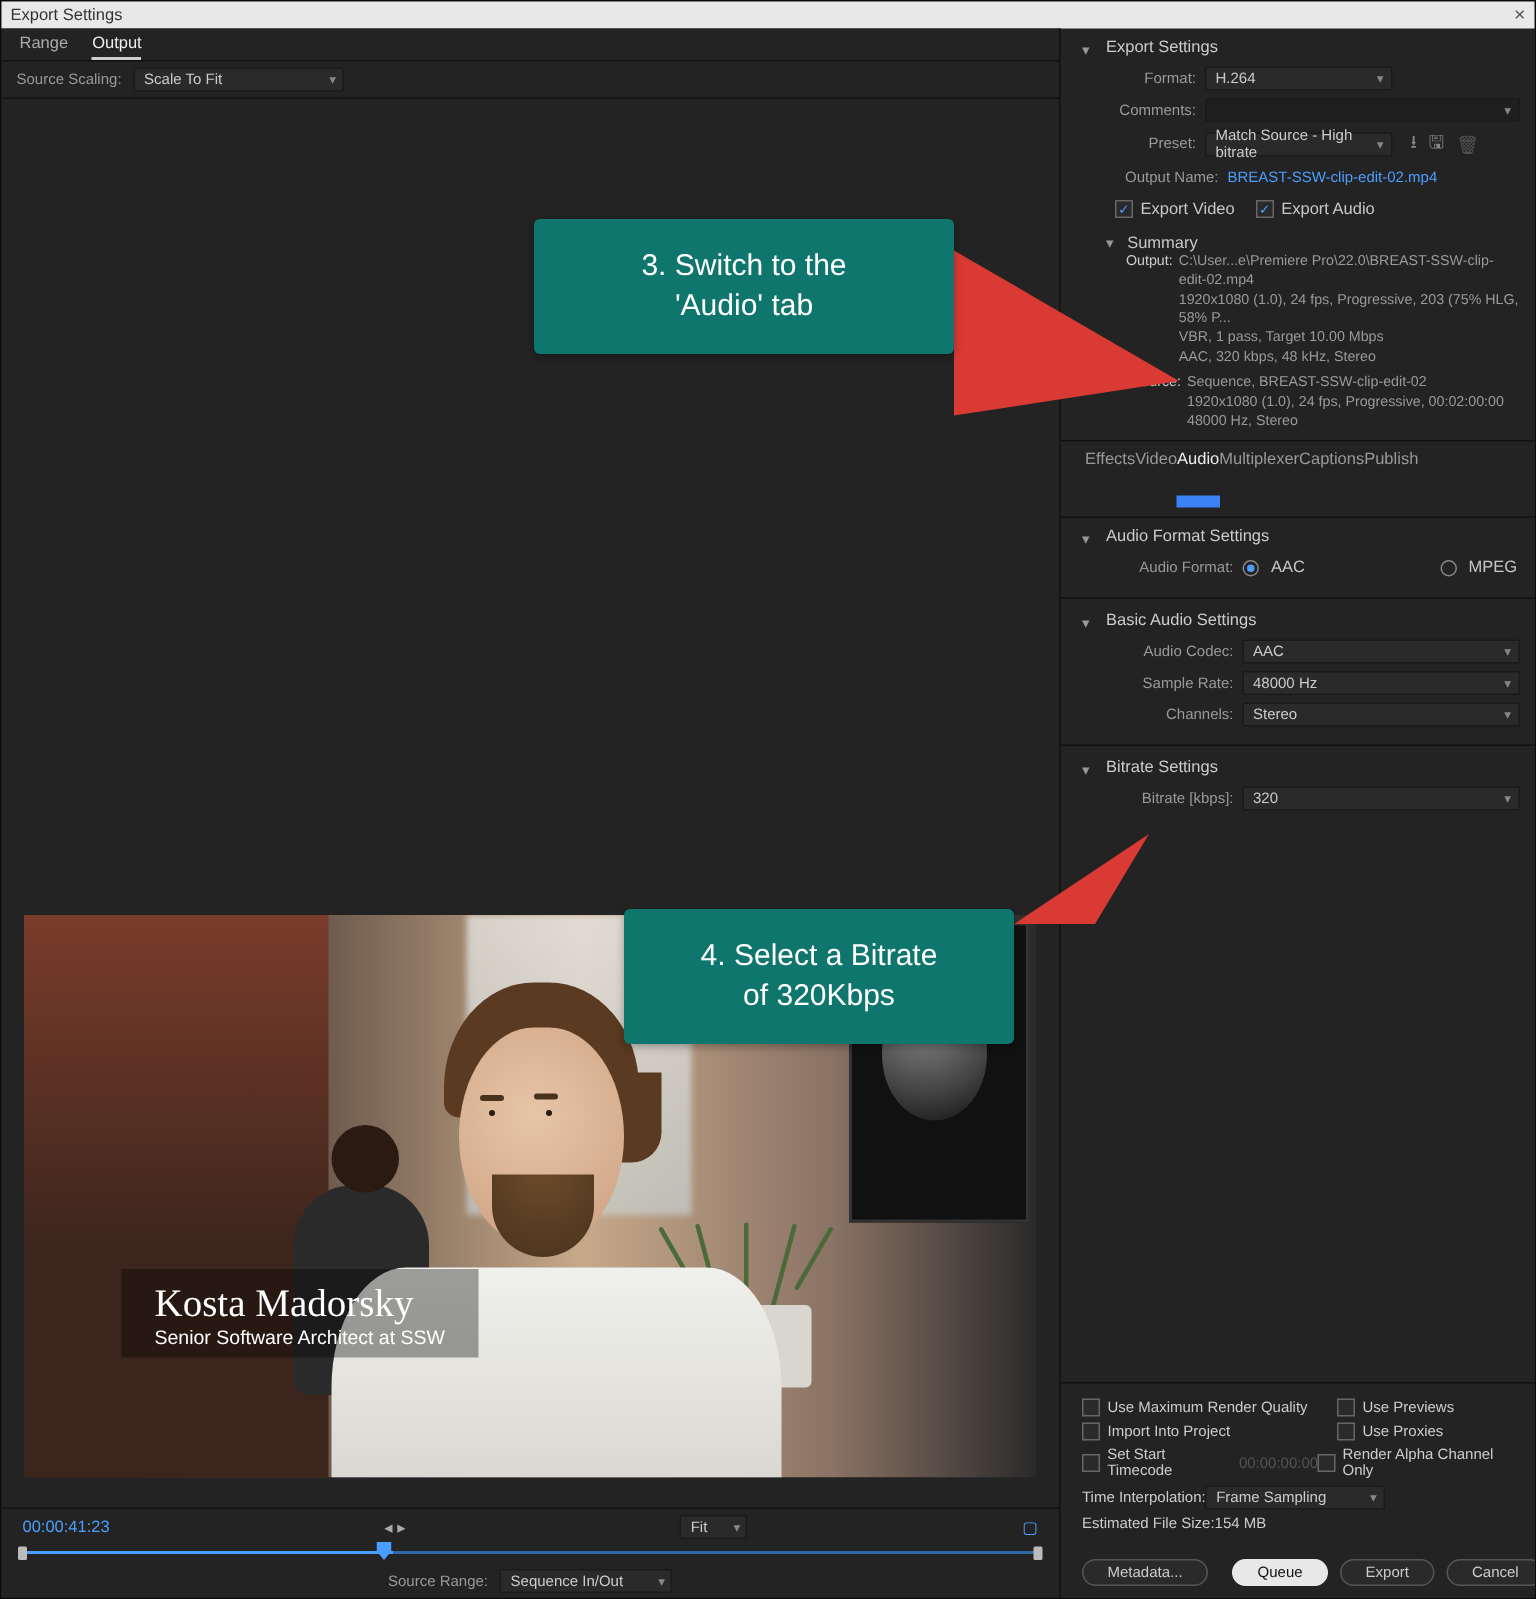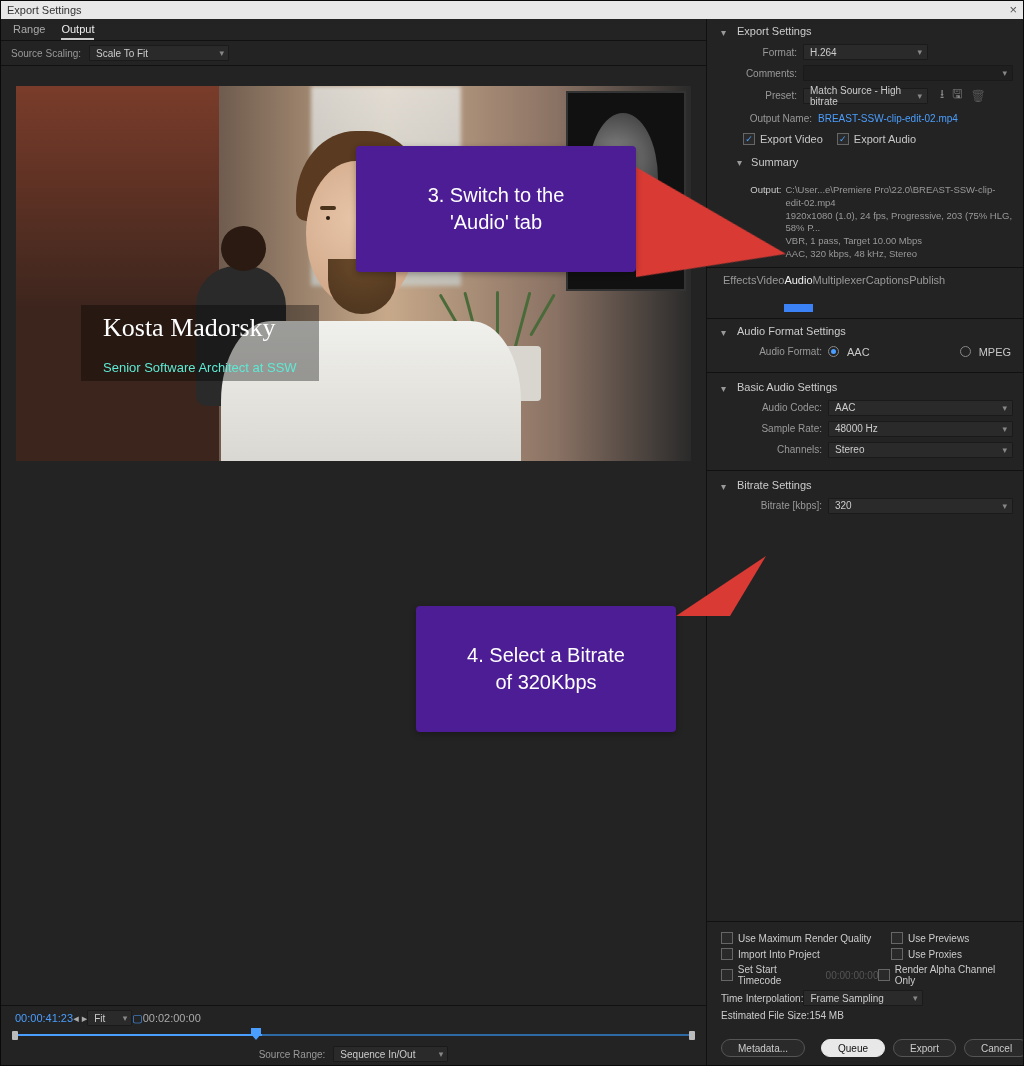--- a/index.html
+++ b/index.html
@@ -10,21 +10,21 @@
 .content{flex:1;display:flex;min-height:0}
 .left{flex:0 0 705px;display:flex;flex-direction:column;background:#232323;border-right:1px solid #111}
 .right{flex:1;display:flex;flex-direction:column;background:#232323;overflow:auto}
 .tabbar{display:flex;gap:16px;padding:4px 12px 0 12px;border-bottom:1px solid #111;font-size:11px}
 .tabbar .tab{padding-bottom:3px;color:#aaa;cursor:default}
 .tabbar .tab.active{color:#eee;border-bottom:2px solid #ccc}
 .srcrow{display:flex;align-items:center;padding:4px 10px;gap:8px;border-bottom:1px solid #111}
 .srcrow label{color:#999;font-size:10px}
 .select{background:#2a2a2a;border:1px solid #1a1a1a;color:#ccc;height:16px;font-size:10px;padding:0 18px 0 6px;position:relative;display:inline-flex;align-items:center;border-radius:1px}
 .select:after{content:"▾";position:absolute;right:4px;font-size:9px;color:#888}
-.preview{flex:1;display:flex;align-items:flex-start;justify-content:center;padding:20px 15px;position:relative}
+.preview{flex:1;display:flex;align-items:flex-end;justify-content:center;padding:20px 15px;position:relative}
 .video-frame{width:675px;height:375px;position:relative;overflow:hidden}
 .video-frame .bg{position:absolute;inset:0;background:linear-gradient(90deg,#3a2f28 0%,#5d4c42 25%,#c7a98a 55%,#8a7264 80%,#2a2a2a 100%)}
 .video-frame .blur1{position:absolute;left:0;top:0;width:30%;height:100%;background:linear-gradient(180deg,#7a3c2a 0%,#3c251d 60%)}
 .video-frame .window-blur{position:absolute;left:295px;top:0;width:150px;height:200px;background:linear-gradient(#eef2f2,#c7d0cf);opacity:.7;filter:blur(2px)}
 .video-frame .mammo{position:absolute;right:5px;top:5px;width:120px;height:200px;background:#111;border:2px solid #333}
 .video-frame .mammo:before{content:"";position:absolute;left:20px;top:20px;width:70px;height:110px;border-radius:50% 50% 50% 50%/60% 60% 40% 40%;background:radial-gradient(circle at 40% 40%,#888 0%,#444 60%,#111 100%)}
 .head{position:absolute;left:260px;top:35px;width:180px;height:310px}
 .head .face{width:110px;height:145px;border-radius:50%/55%;background:radial-gradient(circle at 45% 40%,#e8c5a8 0%,#caa080 100%);position:absolute;left:30px;top:40px}
 .head .hair{width:130px;height:90px;background:#5a3a20;border-radius:60px 60px 10px 10px/70px 70px 10px 10px;position:absolute;left:20px;top:10px}
 .head .hair:before{content:"";position:absolute;right:-15px;top:60px;width:40px;height:60px;background:#5a3a20;border-radius:0 0 20px 0}
@@ -38,22 +38,22 @@
 .plant .pot{position:absolute;bottom:0;left:20px;width:80px;height:55px;background:#d8d6cf;border-radius:4px}
 .plant .leaves{position:absolute;bottom:45px;left:0;width:120px;height:65px}
 .plant .leaves span{position:absolute;width:3px;background:#4a6a3a;border-radius:2px}
 .plant .leaves span:nth-child(1){left:10px;height:50px;transform:rotate(-30deg)}
 .plant .leaves span:nth-child(2){left:30px;height:60px;transform:rotate(-15deg)}
 .plant .leaves span:nth-child(3){left:55px;height:65px}
 .plant .leaves span:nth-child(4){left:80px;height:58px;transform:rotate(15deg)}
 .plant .leaves span:nth-child(5){left:100px;height:48px;transform:rotate(30deg)}
 .lowerthird{position:absolute;left:65px;bottom:80px;background:rgba(0,0,0,.35);padding:8px 22px 6px 22px}
 .lowerthird .name{font-size:26px;color:#fff;font-weight:300;font-family:Georgia,serif}
-.lowerthird .role{font-size:13px;color:#5eead4;margin-top:17px}
-.red-annotate{position:absolute;background:#4c1d95;color:#fff;font-size:20px;padding:36px 26px;border-radius:4px;text-align:center;line-height:1.35;z-index:5;box-shadow:0 2px 6px rgba(0,0,0,.3)}
+.lowerthird .role{font-size:13px;color:#ffffff;margin-top:0}
+.red-annotate{position:absolute;background:#0f766e;color:#fff;font-size:20px;padding:18px 26px;border-radius:4px;text-align:center;line-height:1.35;z-index:5;box-shadow:0 2px 6px rgba(0,0,0,.3)}
 .red-annotate.top{left:355px;top:145px;width:280px}
 .red-annotate.bot{left:415px;top:605px;width:260px}
 .arrow-top{position:absolute;left:635px;top:182px;width:0;height:0;border-top:55px solid transparent;border-bottom:55px solid transparent;border-left:150px solid #d93a34;transform:skewY(12deg);z-index:4}
 .arrow-bot{position:absolute;left:675px;top:555px;width:90px;height:60px;background:#d93a34;clip-path:polygon(0 100%,100% 0,60% 100%);z-index:4}
 .transport{height:60px;padding:2px 10px 8px 10px;border-top:1px solid #111;position:relative}
 .tc-row{display:flex;justify-content:space-between;align-items:center;height:20px;padding:0 4px}
 .tc-row .tc{color:#4a9eff;font-size:11px}
 .tc-row .tc.right{color:#aaa}
 .fit-sel{display:flex;align-items:center;gap:4px}
 .marker-icons{display:flex;gap:4px;color:#aaa;font-size:11px}
@@ -150,21 +150,20 @@
       </div>
 
       <div class="transport">
         <div class="tc-row">
           <span class="tc">00:00:41:23</span>
           <span class="marker-icons">◂ ▸</span>
           <span class="fit-sel">
             <span class="select" style="width:45px">Fit</span>
           </span>
           <span class="marker-icons" style="color:#4a9eff">▢</span>
-          <span class="tc right">00:02:00:00</span>
         </div>
         <div class="timeline">
           <div class="track"></div>
           <div class="play"></div>
           <div class="handle l"></div>
           <div class="handle r"></div>
           <div class="head">
               <svg viewBox="0 0 10 14">
                 <path d="M0 0 H10 V6 L5 12 L0 6 Z" fill="#4a9eff"></path>
               </svg>
@@ -210,28 +209,36 @@
             </span>
           <span class="cklabel">
               <span class="checkbox checked"></span>
               <span>Export Audio</span>
             </span>
         </div>
 
         <div style="margin-top:8px">
           <span class="twirl" style="position:static;margin-right:6px">▾</span>
           <span>Summary</span>
-          <div class="summary-block" style="margin-top:16px">
+          <div class="summary-block" style="margin-top:0">
             <div style="display:flex;gap:4px">
               <div style="width:40px;text-align:right;color:#ccc">Output:</div>
               <div>
                 <div>C:\User...e\Premiere Pro\22.0\BREAST-SSW-clip-edit-02.mp4</div>
                 <div>1920x1080 (1.0), 24 fps, Progressive, 203 (75% HLG, 58% P...</div>
                 <div>VBR, 1 pass, Target 10.00 Mbps</div>
                 <div>AAC, 320 kbps, 48 kHz, Stereo</div>
+              </div>
+            </div>
+            <div style="display:flex;gap:4px;margin-top:4px">
+              <div style="width:40px;text-align:right;color:#ccc">Source:</div>
+              <div>
+                <div>Sequence, BREAST-SSW-clip-edit-02</div>
+                <div>1920x1080 (1.0), 24 fps, Progressive, 00:02:00:00</div>
+                <div>48000 Hz, Stereo</div>
               </div>
             </div>
           </div>
         </div>
       </div>
 
       <div class="settings-tabs">
         <div>Effects</div>
         <div>Video</div>
         <div class="active">Audio</div>

